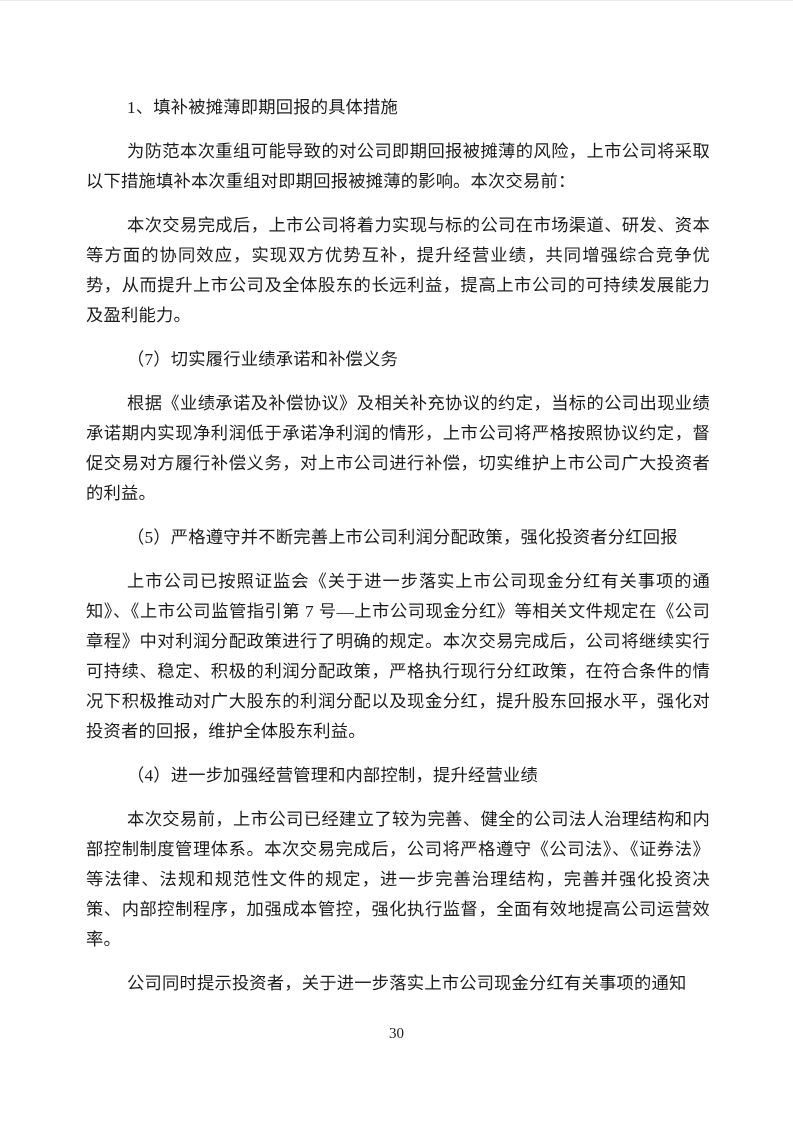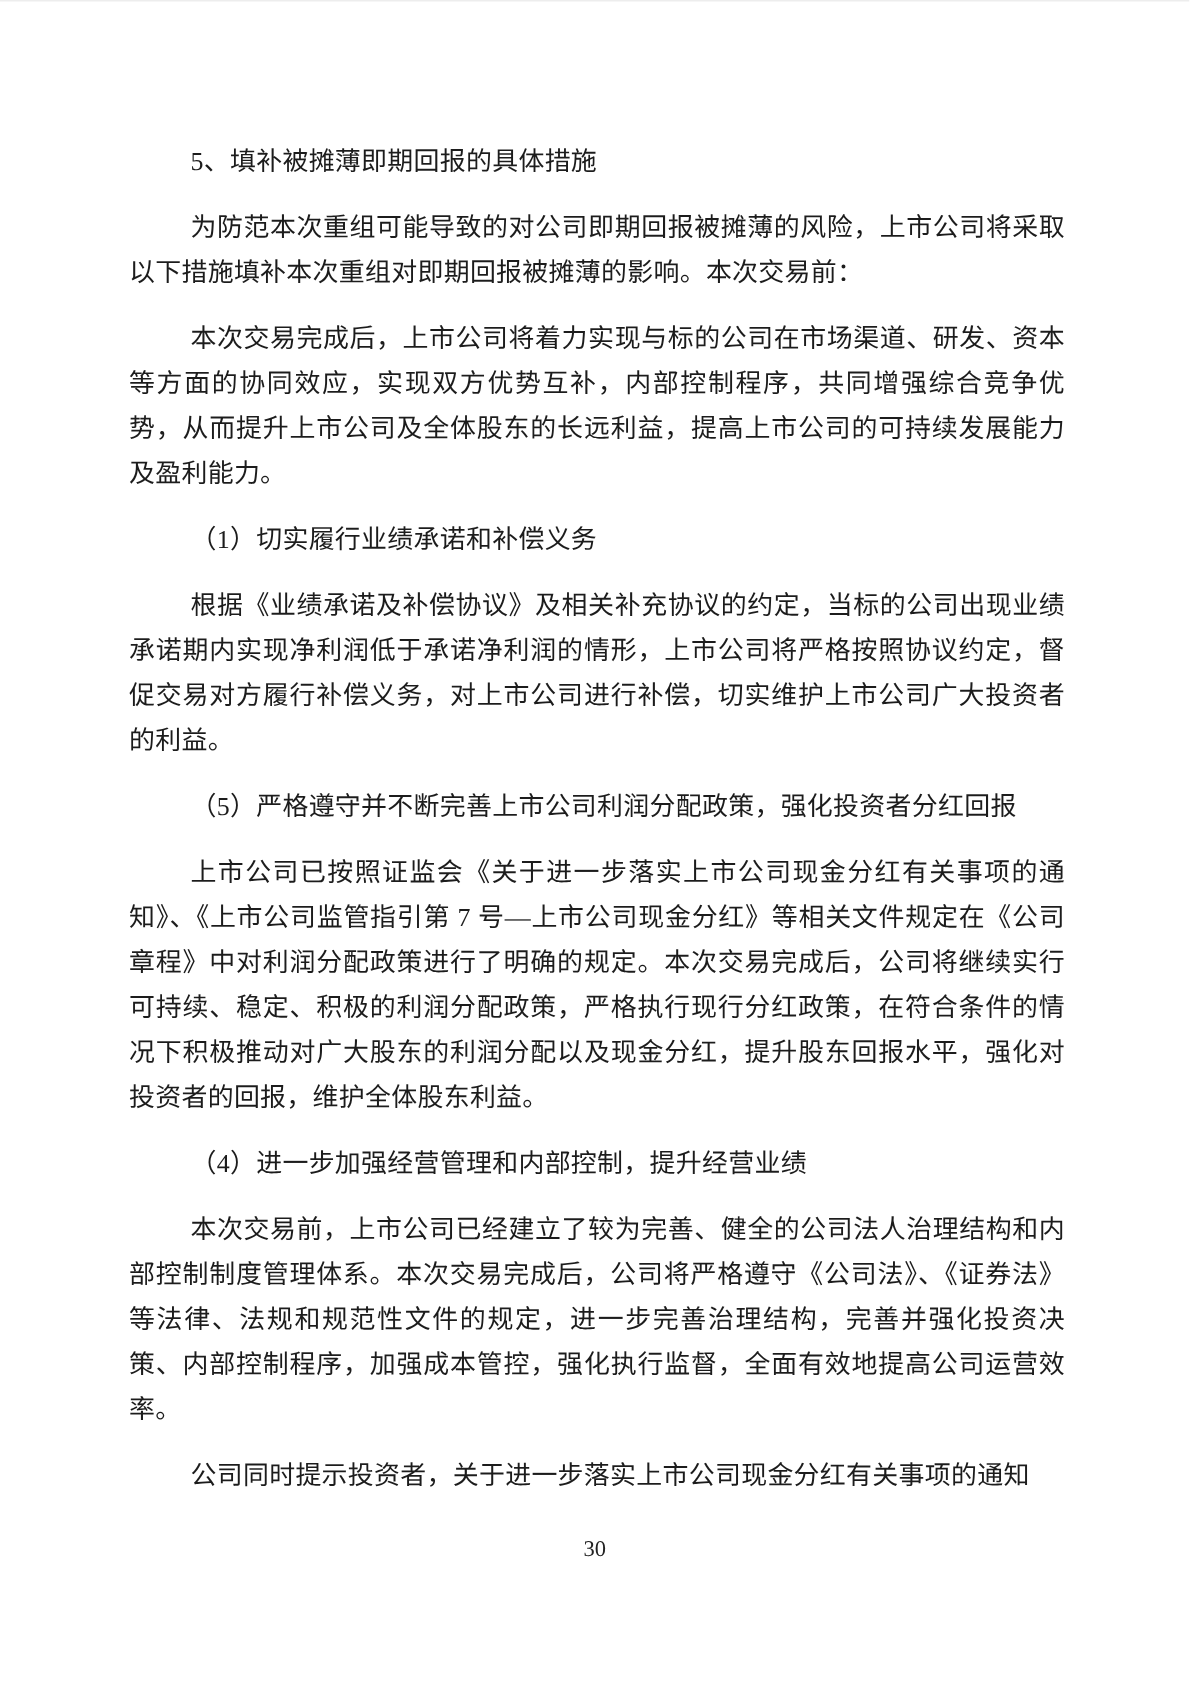--- a/index.html
+++ b/index.html
@@ -51,24 +51,24 @@
     font-size: 15px;
     line-height: 20px;
     color: #222222;
   }
 </style>
 </head>
 <body>
 
 <div class="page">
   <div class="doc">
-    <p class="h">5、填补被摊薄即期回报的具体措施</p>
+    <p class="h">1、填补被摊薄即期回报的具体措施</p>
     <p class="para">为防范本次重组可能导致的对公司即期回报被摊薄的风险，上市公司将采取以下措施填补本次重组对即期回报被摊薄的影响。本次交易前：</p>
-    <p class="para">本次交易完成后，上市公司将着力实现与标的公司在市场渠道、研发、资本等方面的协同效应，实现双方优势互补，内部控制程序，共同增强综合竞争优势，从而提升上市公司及全体股东的长远利益，提高上市公司的可持续发展能力及盈利能力。</p>
-    <p class="h">（1）切实履行业绩承诺和补偿义务</p>
+    <p class="para">本次交易完成后，上市公司将着力实现与标的公司在市场渠道、研发、资本等方面的协同效应，实现双方优势互补，提升经营业绩，共同增强综合竞争优势，从而提升上市公司及全体股东的长远利益，提高上市公司的可持续发展能力及盈利能力。</p>
+    <p class="h">（7）切实履行业绩承诺和补偿义务</p>
     <p class="para">根据《业绩承诺及补偿协议》及相关补充协议的约定，当标的公司出现业绩承诺期内实现净利润低于承诺净利润的情形，上市公司将严格按照协议约定，督促交易对方履行补偿义务，对上市公司进行补偿，切实维护上市公司广大投资者的利益。</p>
     <p class="h">（5）严格遵守并不断完善上市公司利润分配政策，强化投资者分红回报</p>
     <p class="para">上市公司已按照证监会《关于进一步落实上市公司现金分红有关事项的通知》、《上市公司监管指引第 7 号—上市公司现金分红》等相关文件规定在《公司章程》中对利润分配政策进行了明确的规定。本次交易完成后，公司将继续实行可持续、稳定、积极的利润分配政策，严格执行现行分红政策，在符合条件的情况下积极推动对广大股东的利润分配以及现金分红，提升股东回报水平，强化对投资者的回报，维护全体股东利益。</p>
     <p class="h">（4）进一步加强经营管理和内部控制，提升经营业绩</p>
     <p class="para">本次交易前，上市公司已经建立了较为完善、健全的公司法人治理结构和内部控制制度管理体系。本次交易完成后，公司将严格遵守《公司法》、《证券法》等法律、法规和规范性文件的规定，进一步完善治理结构，完善并强化投资决策、内部控制程序，加强成本管控，强化执行监督，全面有效地提高公司运营效率。</p>
     <p class="para">公司同时提示投资者，关于进一步落实上市公司现金分红有关事项的通知</p>
   </div>
   <div class="pageno">30</div>
 </div>
 

